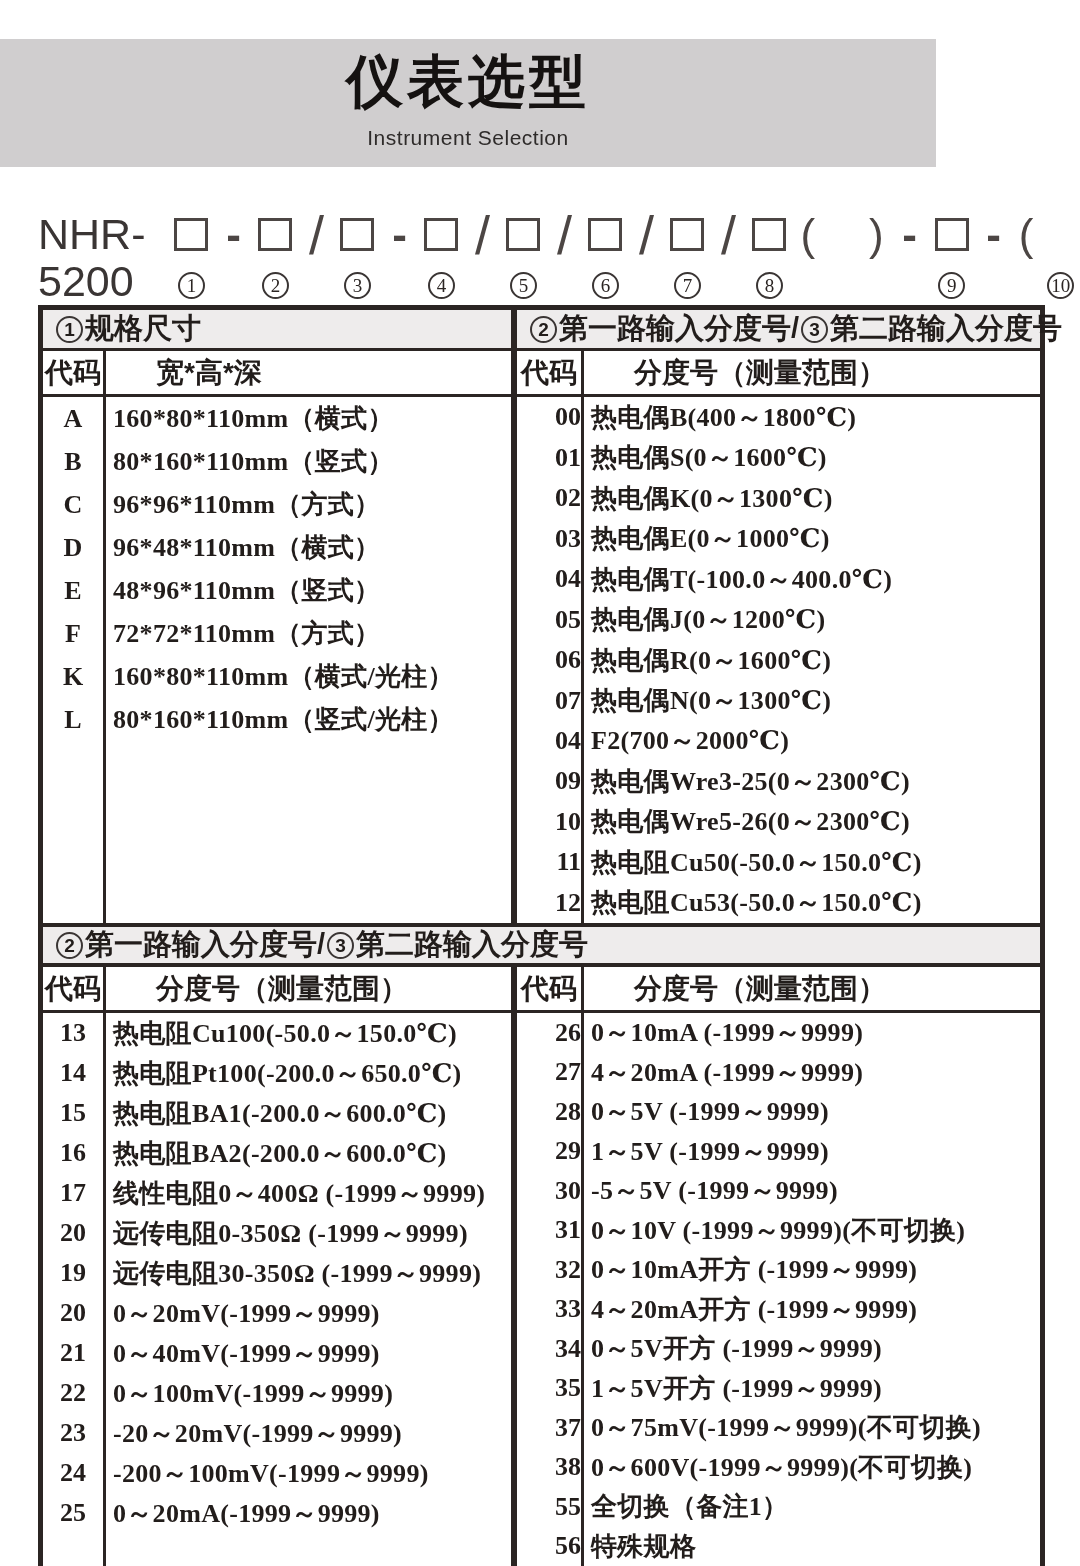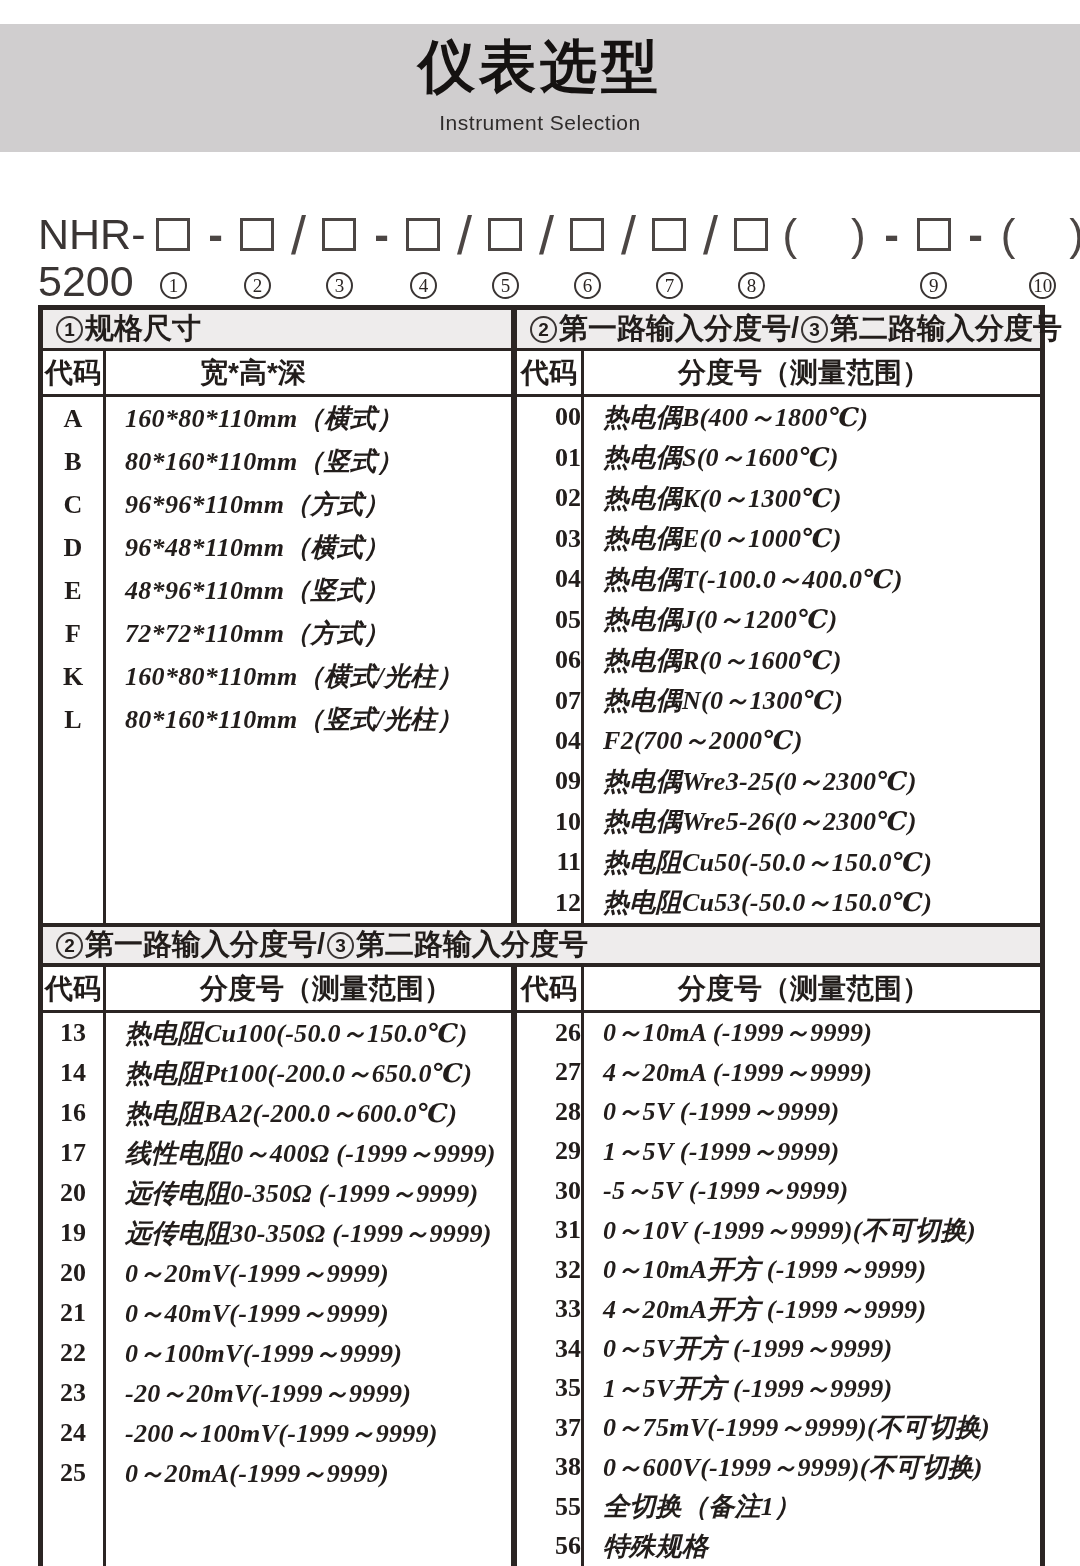--- a/index.html
+++ b/index.html
@@ -1,26 +1,26 @@
 <!DOCTYPE html>
 <html><head>
 <meta charset="utf-8">
 <style>
   html,body{margin:0;padding:0;background:#fff;}
   .page{position:relative;width:1080px;height:1566px;overflow:hidden;background:#ffffff;
         color:#2b2523;font-family:"Liberation Sans","DejaVu Sans",sans-serif;}
 
   
-  .banner{position:absolute;top:24px;left:0;width:1080px;height:128px;background:#d0cecf;text-align:center;}
+  .banner{position:absolute;top:39px;left:0;width:936px;height:128px;background:#d0cecf;text-align:center;}
   .banner-title{font-size:57px;font-weight:bold;letter-spacing:4px;padding-top:11px;color:#151211;line-height:62px;}
   .banner-subtitle{font-size:21px;color:#2e2b2a;margin-top:14px;letter-spacing:0.5px;}
 
   
   .model-area{position:absolute;top:211px;left:38px;display:flex;align-items:flex-start;}
-  .model-prefix{font-size:43px;line-height:47px;margin-right:4px;color:#3a3534;}
+  .model-prefix{font-size:43px;line-height:47px;margin-right:22px;color:#3a3534;}
   .slots{display:flex;align-items:flex-start;}
   .slot{display:flex;flex-direction:column;align-items:center;margin:0 7px;}
   .sym{height:47px;display:flex;align-items:center;justify-content:center;color:#4c4644;}
   .sqbox{width:34px;height:33px;border:3px solid #4c4644;box-sizing:border-box;background:#fff;}
   .sym.dash{font-size:44px;font-weight:bold;min-width:22px;line-height:40px;}
   .sym.slash{font-size:54px;min-width:20px;font-weight:400;}
   .sym.paren{font-size:44px;min-width:66px;font-weight:400;letter-spacing:1px;white-space:pre;}
   .numslot{height:30px;margin-top:14px;display:flex;justify-content:center;}
   .circ{display:inline-flex;align-items:center;justify-content:center;min-width:27px;height:27px;
         border:2px solid #3a3534;border-radius:50%;font-size:19px;line-height:1;
@@ -34,32 +34,32 @@
   .half.l{width:474px;border-right:6px solid #2b2523;}
   .half.r{flex:1;}
   .hdr{height:41px;box-sizing:border-box;background:#eeecec;border-bottom:3px solid #2b2523;
        font-size:29px;font-weight:bold;padding-left:11px;display:flex;align-items:center;white-space:nowrap;color:#221d1b;}
   .hdr .circ{width:27px;height:27px;font-size:19px;font-weight:bold;margin:0 2px;font-family:inherit;border-width:2px;}
   .body{flex:1;position:relative;display:flex;flex-direction:column;}
   .vline{position:absolute;top:0;bottom:0;width:3px;background:#2b2523;}
   .half.l .vline{left:60px;}
   .half.r .vline{left:64px;}
   .colhdr{height:46px;box-sizing:border-box;border-bottom:3px solid #2b2523;display:flex;align-items:center;
-          font-size:28px;font-weight:bold;color:#221d1b;gap:44px;}
+          font-size:28px;font-weight:bold;color:#221d1b;}
   .ch-code{text-align:center;flex-shrink:0;}
   .half.l .ch-code{width:60px;}
   .half.r .ch-code{width:64px;}
   .ch-desc{padding-left:13px;white-space:nowrap;margin-left:40px;}
   .rows{flex:1;display:flex;flex-direction:column;font-family:"Liberation Serif","DejaVu Serif",serif;
         font-weight:bold;font-size:26px;color:#221d1b;}
   .trow{display:flex;align-items:center;}
   .trow .code{text-align:center;flex-shrink:0;}
   .half.l .trow .code{width:60px;}
   .half.r .trow .code{width:64px;text-align:right;}
-  .trow .desc{padding-left:22px;white-space:nowrap;letter-spacing:0.3px;font-style:italic;}
+  .trow .desc{padding-left:10px;white-space:nowrap;letter-spacing:0.3px;}
   .sec1 .half.l .trow{height:43px;}
   .sec1 .half.r .trow{flex:1;}
   .sec2hdr{height:44px;box-sizing:border-box;border-top:4px solid #2b2523;border-bottom:4px solid #2b2523;
            background:#eeecec;display:flex;align-items:center;font-size:29px;font-weight:bold;
            padding-left:11px;white-space:nowrap;color:#221d1b;}
   .sec2hdr .circ{width:27px;height:27px;font-size:19px;font-weight:bold;margin:0 2px;font-family:inherit;}
   .sec2{display:flex;height:599px;}
   .sec2 .half.l .trow{height:40px;}
   .sec2 .half.r .trow{flex:1;}
 </style>
@@ -336,20 +336,24 @@
           <div class="rows">
               <div class="trow">
                 <div class="code">13</div>
                 <div class="desc">热电阻Cu100(-50.0～150.0℃)</div>
               </div>
               <div class="trow">
                 <div class="code">14</div>
                 <div class="desc">热电阻Pt100(-200.0～650.0℃)</div>
               </div>
               <div class="trow">
+                <div class="code">15</div>
+                <div class="desc">热电阻BA1(-200.0～600.0℃)</div>
+              </div>
+              <div class="trow">
                 <div class="code">16</div>
                 <div class="desc">热电阻BA2(-200.0～600.0℃)</div>
               </div>
               <div class="trow">
                 <div class="code">17</div>
                 <div class="desc">线性电阻0～400Ω (-1999～9999)</div>
               </div>
               <div class="trow">
                 <div class="code">20</div>
                 <div class="desc">远传电阻0-350Ω (-1999～9999)</div>

